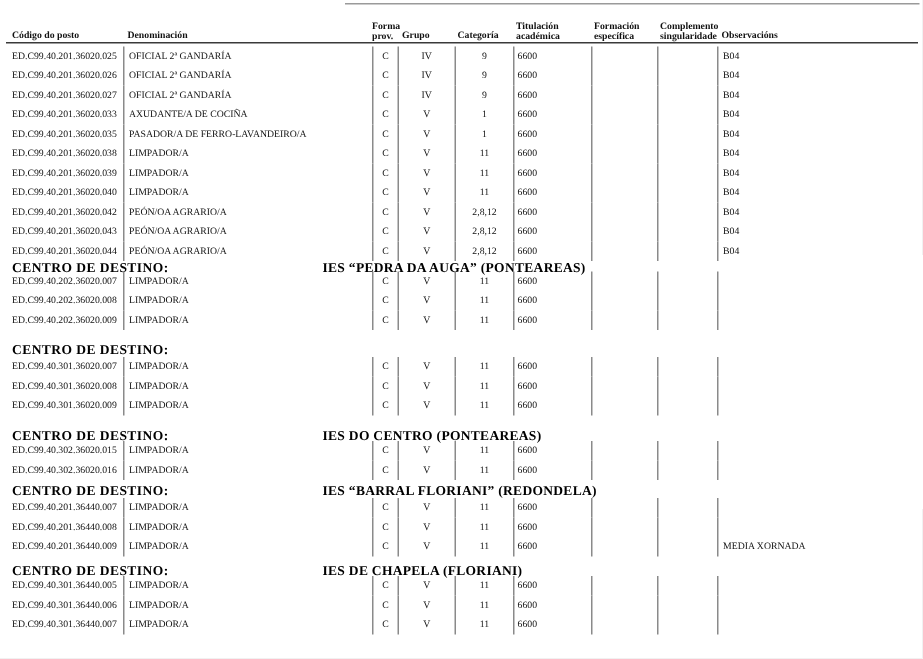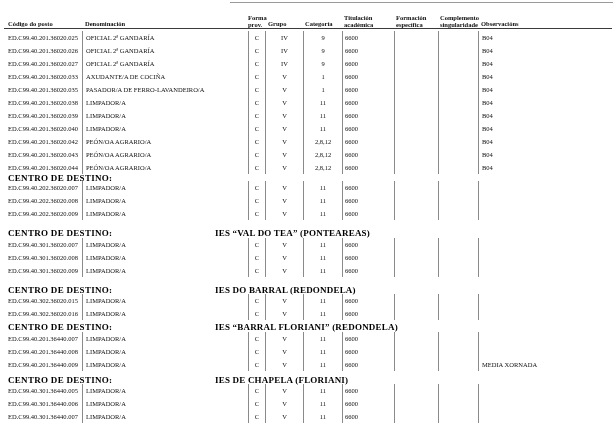--- a/index.html
+++ b/index.html
@@ -182,20 +182,21 @@
           <span class="cell c3 bl">V</span>
           <span class="cell c4 bl">2,8,12</span>
           <span class="cell c5 bl">6600</span>
           <span class="cell c6 bl"></span>
           <span class="cell c7 bl"></span>
           <span class="cell c8 bl">B04</span>
         </div>
       </div>
       <div class="section-header" style="top: 173px;">
         <span class="sh-label">CENTRO DE DESTINO:</span>
+        <span class="sh-name">IES “PEDRA DA AUGA” (PONTEAREAS)</span>
       </div>
       <div class="section" style="top: 181px;">
         <div class="row">
           <span class="cell c0">ED.C99.40.202.36020.007</span>
           <span class="cell c1 bl">LIMPADOR/A</span>
           <span class="cell c2 bl">C</span>
           <span class="cell c3 bl">V</span>
           <span class="cell c4 bl">11</span>
           <span class="cell c5 bl">6600</span>
           <span class="cell c6 bl"></span>
@@ -220,21 +221,20 @@
           <span class="cell c3 bl">V</span>
           <span class="cell c4 bl">11</span>
           <span class="cell c5 bl">6600</span>
           <span class="cell c6 bl"></span>
           <span class="cell c7 bl"></span>
           <span class="cell c8 bl"></span>
         </div>
       </div>
       <div class="section-header" style="top: 228px;">
         <span class="sh-label">CENTRO DE DESTINO:</span>
-        <span class="sh-name">IES “VAL DO TEA” (PONTEAREAS)</span>
       </div>
       <div class="section" style="top: 238px;">
         <div class="row">
           <span class="cell c0">ED.C99.40.301.36020.007</span>
           <span class="cell c1 bl">LIMPADOR/A</span>
           <span class="cell c2 bl">C</span>
           <span class="cell c3 bl">V</span>
           <span class="cell c4 bl">11</span>
           <span class="cell c5 bl">6600</span>
           <span class="cell c6 bl"></span>
@@ -259,21 +259,21 @@
           <span class="cell c3 bl">V</span>
           <span class="cell c4 bl">11</span>
           <span class="cell c5 bl">6600</span>
           <span class="cell c6 bl"></span>
           <span class="cell c7 bl"></span>
           <span class="cell c8 bl"></span>
         </div>
       </div>
       <div class="section-header" style="top: 285px;">
         <span class="sh-label">CENTRO DE DESTINO:</span>
-        <span class="sh-name">IES DO BARRAL (REDONDELA)</span>
+        <span class="sh-name">IES DO CENTRO (PONTEAREAS)</span>
       </div>
       <div class="section" style="top: 294px;">
         <div class="row">
           <span class="cell c0">ED.C99.40.302.36020.015</span>
           <span class="cell c1 bl">LIMPADOR/A</span>
           <span class="cell c2 bl">C</span>
           <span class="cell c3 bl">V</span>
           <span class="cell c4 bl">11</span>
           <span class="cell c5 bl">6600</span>
           <span class="cell c6 bl"></span>

